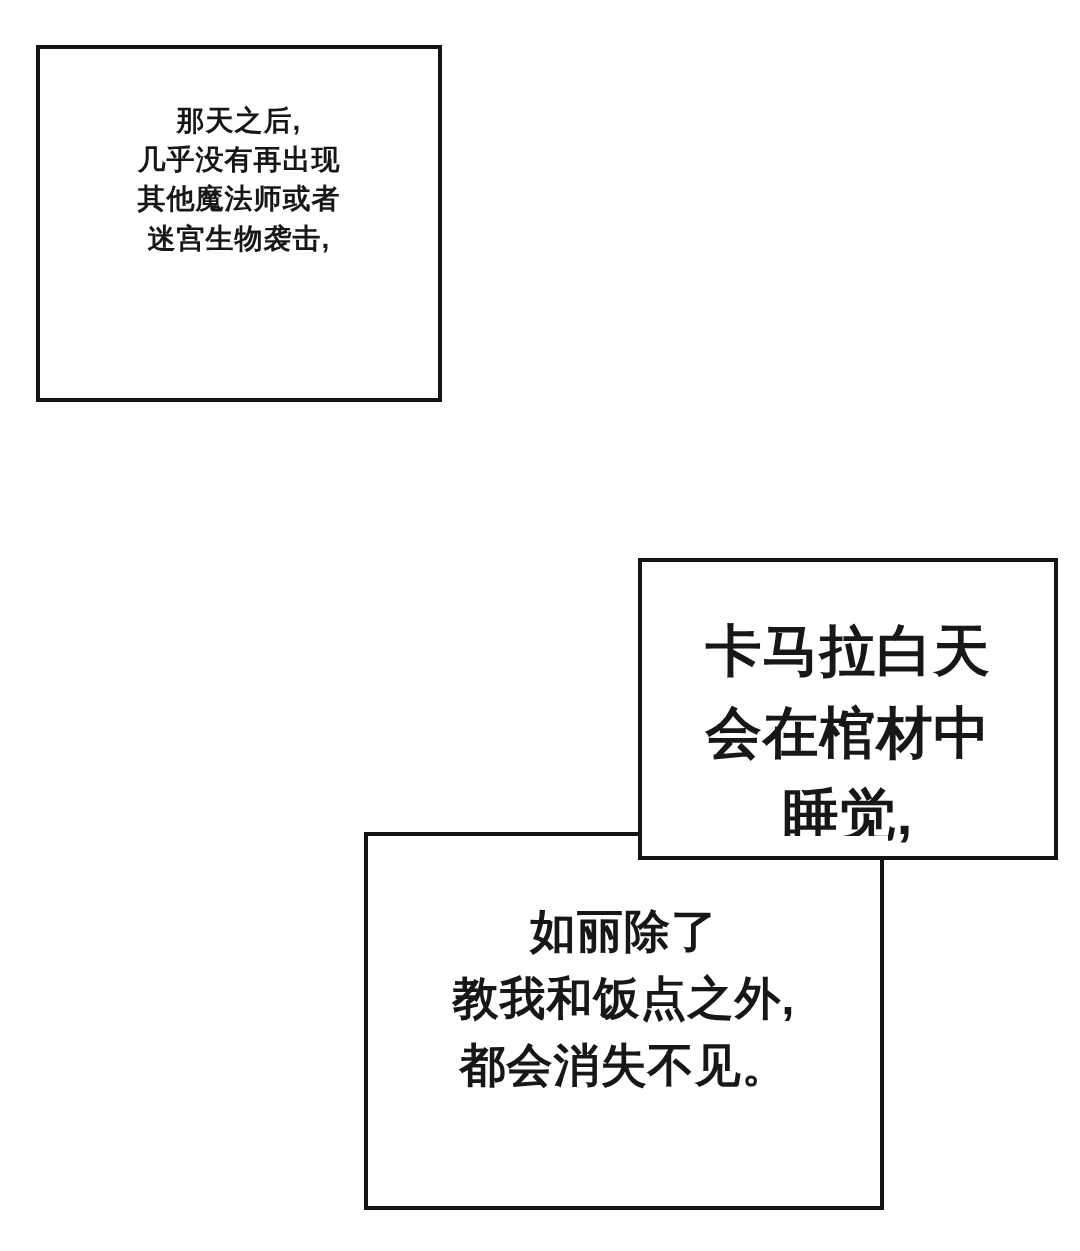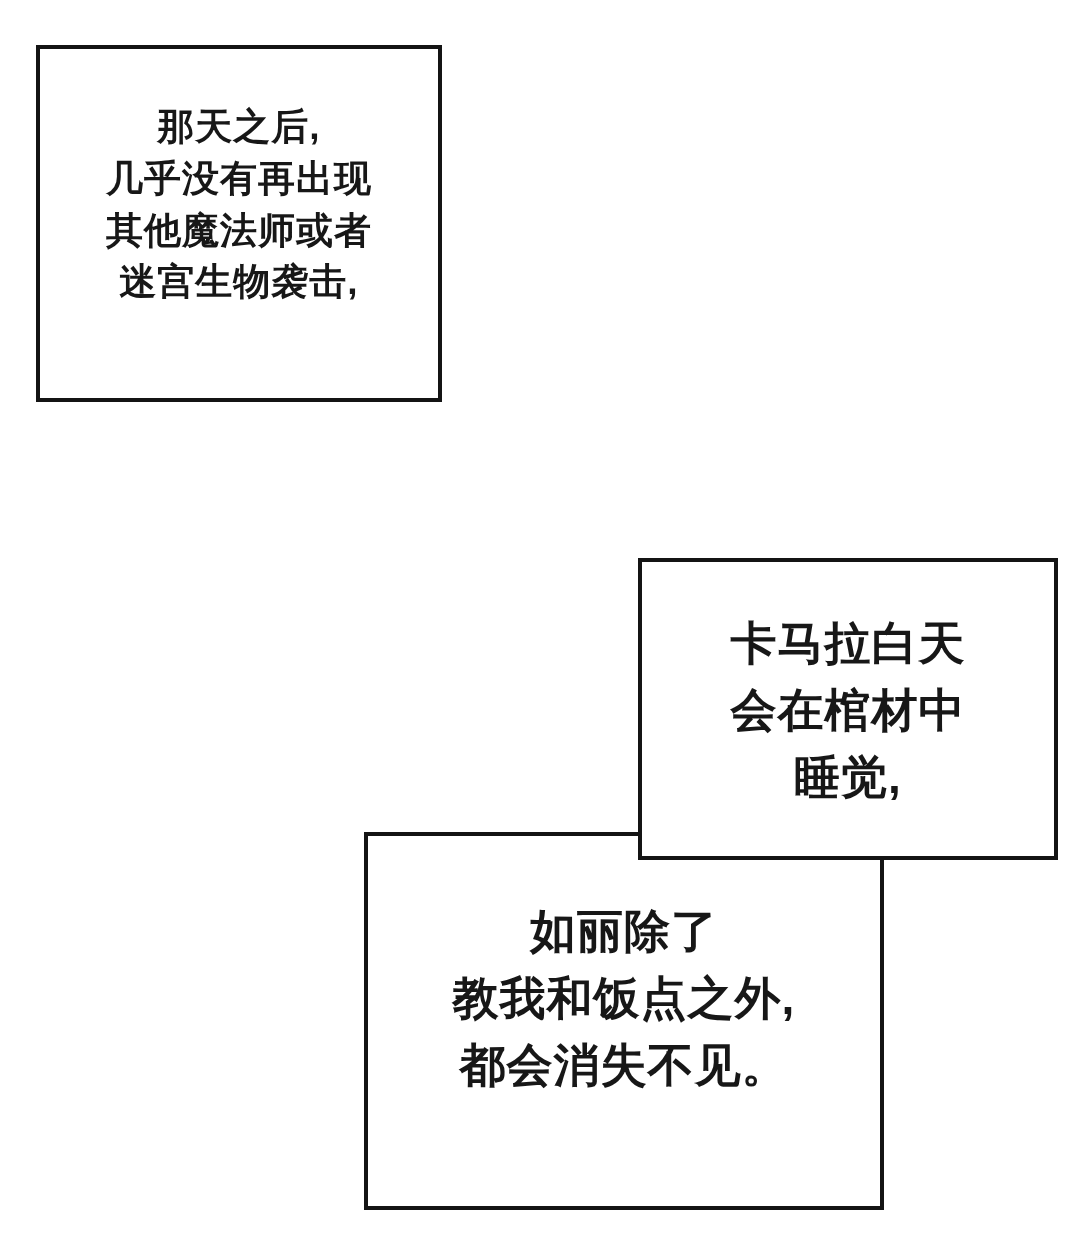--- a/index.html
+++ b/index.html
@@ -35,35 +35,35 @@
 
   
   #panel-narration-1 {
     left: 36px;
     top: 45px;
     width: 406px;
     height: 357px;
     padding-top: 52px;
   }
   #panel-narration-1 .bubble-text {
-    font-size: 37px;
+    font-size: 28px;
     line-height: 1.40;
     letter-spacing: 1px;
   }
 
   
   #panel-narration-2 {
     left: 638px;
     top: 558px;
     width: 420px;
     height: 302px;
     padding-top: 48px;
   }
   #panel-narration-2 .bubble-text {
-    font-size: 46px;
+    font-size: 56px;
     line-height: 1.46;
     letter-spacing: 1px;
   }
 
   
   #panel-narration-3 {
     left: 364px;
     top: 832px;
     width: 520px;
     height: 378px;

